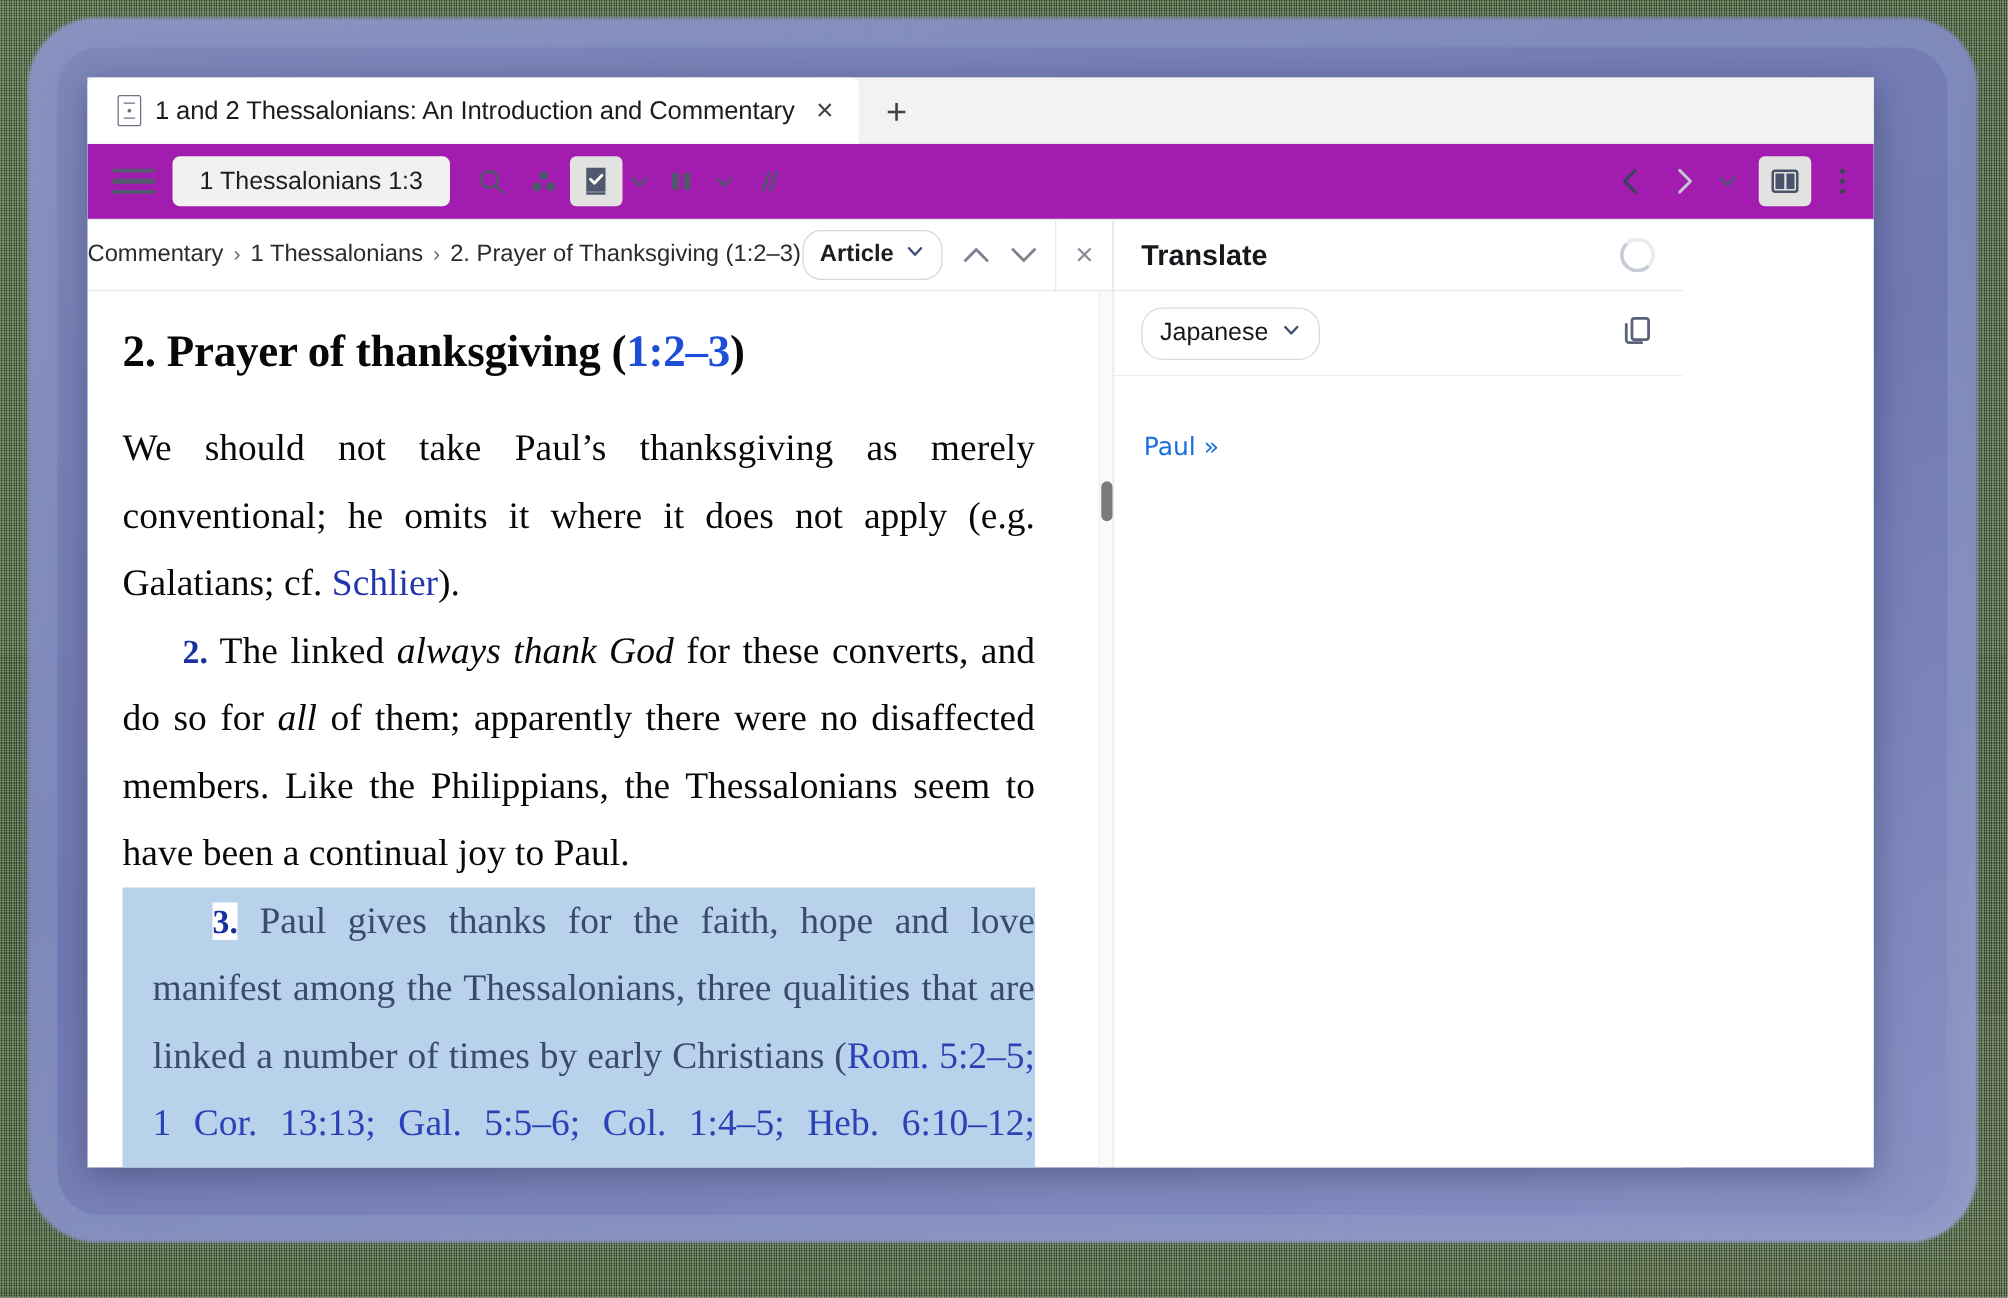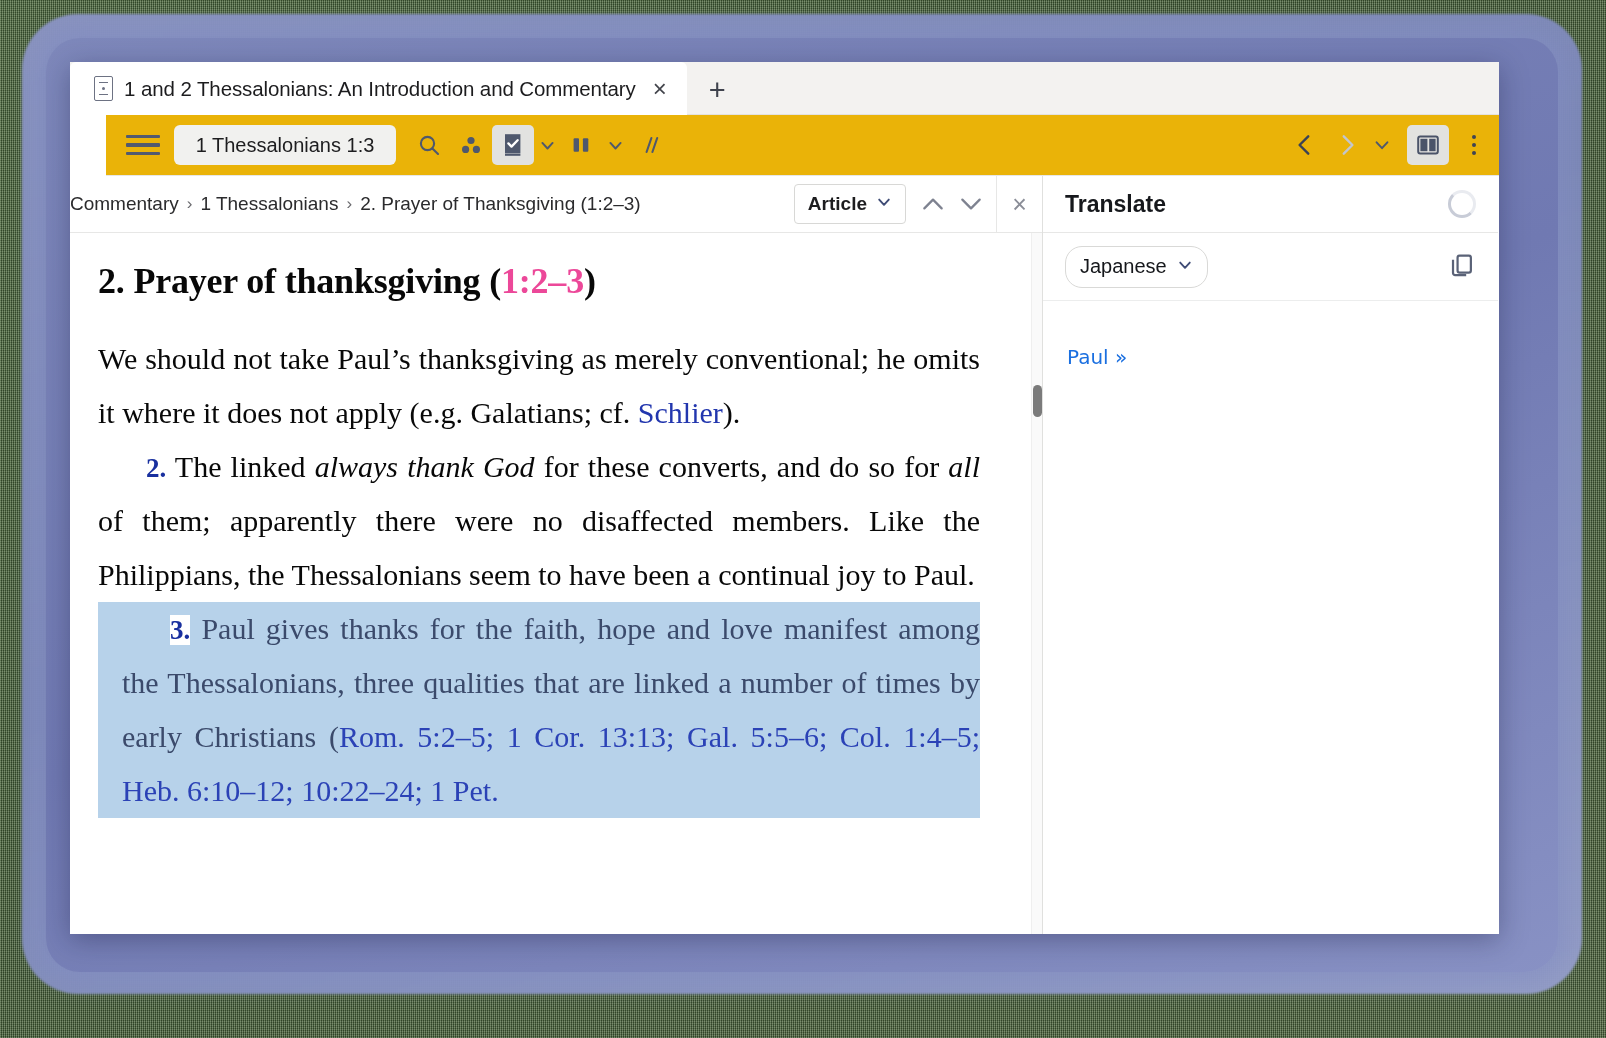--- a/index.html
+++ b/index.html
@@ -109,26 +109,25 @@
   .new-tab-btn {
     font-size: 29px; color: #3f434d; font-weight: 300;
     line-height: 1;
     padding: 0 22px 10px 22px;
     cursor: pointer;
   }
 
   
   #toolbar {
     height: 61px;
-    background: #eab308;
+    background: #a21caf;
     display: flex;
     align-items: center;
     padding: 0 8px 0 20px;
     border-bottom: 1px solid #e7e7e6;
-    margin-left: 36px;
   }
   .tb-left { display: flex; align-items: center; gap: 0; }
   .tb-spacer { flex: 1; }
   .tb-right { display: flex; align-items: center; gap: 2px; }
 
   .hamburger {
     width: 34px; height: 26px;
     display: flex; flex-direction: column; justify-content: center; gap: 5px;
     margin-right: 14px;
     cursor: pointer;
@@ -173,21 +172,21 @@
     display: flex; flex-direction: column;
     align-items: center; justify-content: center; gap: 4.2px;
     cursor: pointer; margin-left: 6px;
   }
   .kebab i { width: 4.2px; height: 4.2px; border-radius: 50%; background: #3f4453; display: block; }
 
   
   #main-split { display: flex; height: 758px; }
 
   #left-pane {
-    width: 973px;
+    width: 821px;
     display: flex; flex-direction: column;
     border-right: 1px solid #e0e0de;
     position: relative;
   }
 
   
   #breadcrumb-bar {
     height: 57px;
     display: flex; align-items: center;
     border-bottom: 1px solid #e7e7e6;
@@ -199,21 +198,21 @@
     padding-left: 0px;
     white-space: nowrap;
     flex: 1;
     overflow: hidden;
   }
   #breadcrumb .crumb { cursor: pointer; }
   #breadcrumb .sep { color: #6a6a6e; font-size: 17px; }
 
   .article-select {
     border: 1px solid #d8d8d6;
-    border-radius: 4px;
+    border-radius: 15px;
     height: 40px;
     display: flex; align-items: center; gap: 9px;
     padding: 0 13px;
     font-size: 19px; font-weight: bold; color: #1d1d1f;
     cursor: pointer;
     margin-right: 8px;
   }
   .bc-arrow {
     width: 38px; height: 40px;
     display: flex; align-items: center; justify-content: center;
@@ -239,21 +238,21 @@
     font-family: "Liberation Serif", serif;
     color: #080808;
   }
   #article-heading {
     font-size: 36px;
     font-weight: bold;
     letter-spacing: -.2px;
     margin-bottom: 30px;
     line-height: 1.15;
   }
-  #article-heading .ref-link { color: #ec4899; }
+  #article-heading .ref-link { color: #1d4ed8; }
 
   .para {
     font-size: 30px;
     line-height: 1.8;
     text-align: justify;
     margin: 0;
   }
   .para .vnum { color: #19309f; font-weight: bold; font-size: 27px; }
   .para .lnk  { color: #2236ae; }
   .para i { }

